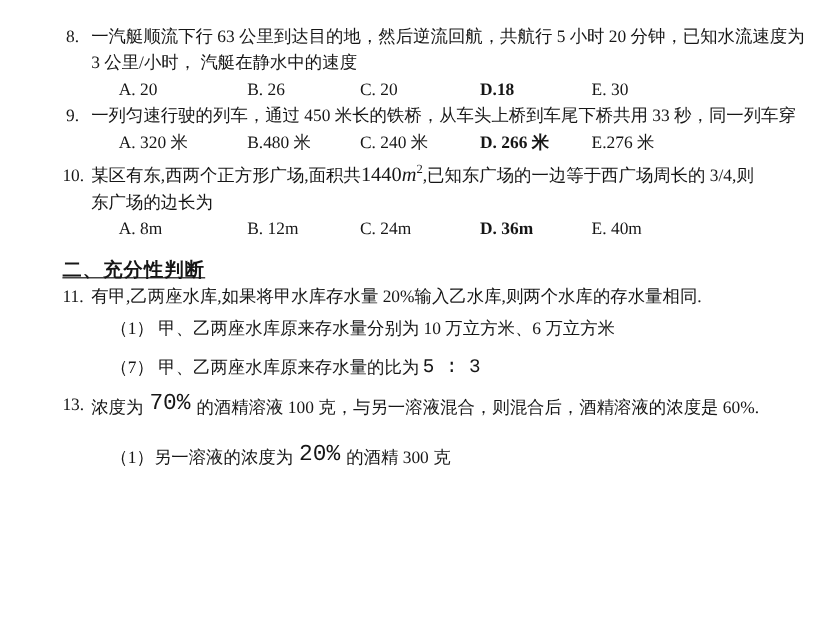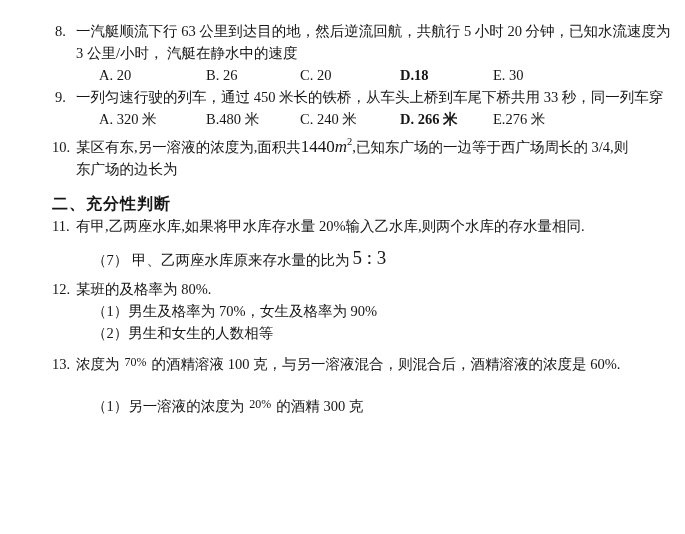--- a/index.html
+++ b/index.html
@@ -35,38 +35,39 @@
   .o3 { left: 224px; }
   .o4 { left: 324px; font-weight: bold; }
   .o5 { left: 417px; }
   .q10 { margin-top: 6px; }
   .section-header {
     line-height: 22px;
     font-family: "Liberation Sans", "DejaVu Sans", sans-serif;
     font-weight: bold;
     font-size: 16px;
     letter-spacing: 1px;
+    text-decoration: underline;
   }
   .q11-i1 { margin-top: 4px; }
   .q11-i2 { margin-top: 11px; }
   .q12 { margin-top: 8px; }
   .q13 { margin-top: 9px; }
   .q13-i1 { margin-top: 20px; }
   
   .math { font-family: "Liberation Serif", "DejaVu Serif", serif; font-size: 17px; line-height: 1; margin-top: 12px; }
   .math .var { font-style: italic; }
   .math sup { font-size: 10.5px; line-height: 1; }
   .ratio {
-    font-family: Liberation Serif, serif;
-    font-size: 19px; line-height: 1;
+    font-family: Liberation Mono, monospace;
+    font-size: 16px; line-height: 1;
     vertical-align: 1px; margin-left: 3px;
   }
   .math-big {
-    font-family: Liberation Serif, serif;
-    font-size: 12px; line-height: 1;
+    font-family: Liberation Mono, monospace;
+    font-size: 19px; line-height: 1;
     vertical-align: 3px; margin: 0 5px;
   }
 </style>
 </head>
 <body>
 
 <div class="page">
 
   <section class="question n1">
     <div class="qline">
@@ -90,43 +91,44 @@
       <span class="opt o1">A. 320 米</span>
       <span class="opt o2">B.480 米</span>
       <span class="opt o3">C. 240 米</span>
       <span class="opt o4">D. 266 米</span>
       <span class="opt o5">E.276 米</span>
     </div>
   </section>
 
   <section class="question q10">
     <div class="qline">
-      <span class="qnum">10.</span><span>某区有东,另一溶液的浓度为,面积共</span><span class="math"><span>1440</span><span class="var">m</span><sup>2</sup></span><span>,已知东广场的一边等于西广场周长的 3/4,则</span>
+      <span class="qnum">10.</span><span>某区有东,西两个正方形广场,面积共</span><span class="math"><span>1440</span><span class="var">m</span><sup>2</sup></span><span>,已知东广场的一边等于西广场周长的 3/4,则</span>
     </div>
     <div class="qline">东广场的边长为</div>
+    <div class="opts">
+      <span class="opt o1">A. 8m</span>
+      <span class="opt o2">B. 12m</span>
+      <span class="opt o3">C. 24m</span>
+      <span class="opt o4">D. 36m</span>
+      <span class="opt o5">E. 40m</span>
+    </div>
   </section>
 
   <h2 class="section-header" style="margin-bottom:0;">二、充分性判断</h2>
 
   <section class="question">
     <div class="qline">
       <span class="qnum">11.</span><span>有甲,乙两座水库,如果将甲水库存水量 20%输入乙水库,则两个水库的存水量相同.</span>
     </div>
+    <div class="sub q11-i1">（1）  甲、乙两座水库原来存水量分别为 10 万立方米、6 万立方米</div>
     <div class="sub q11-i2">
       <span>（7）  甲、乙两座水库原来存水量的比为</span><span class="ratio">5 : 3</span>
     </div>
   </section>
 
-  <section class="question q12">
-    <div class="qline">
-      <span class="qnum">12.</span><span>某班的及格率为 80%.</span>
-    </div>
-    <div class="sub">（1）男生及格率为 70%，女生及格率为 90%</div>
-    <div class="sub">（2）男生和女生的人数相等</div>
-  </section>
 
   <section class="question q13">
     <div class="qline">
       <span class="qnum">13.</span><span>浓度为</span><span class="math-big">70%</span><span>的酒精溶液 100 克，与另一溶液混合，则混合后，酒精溶液的浓度是 60%.</span>
     </div>
     <div class="sub q13-i1">
       <span>（1）另一溶液的浓度为</span><span class="math-big">20%</span><span>的酒精 300 克</span>
     </div>
   </section>
 

